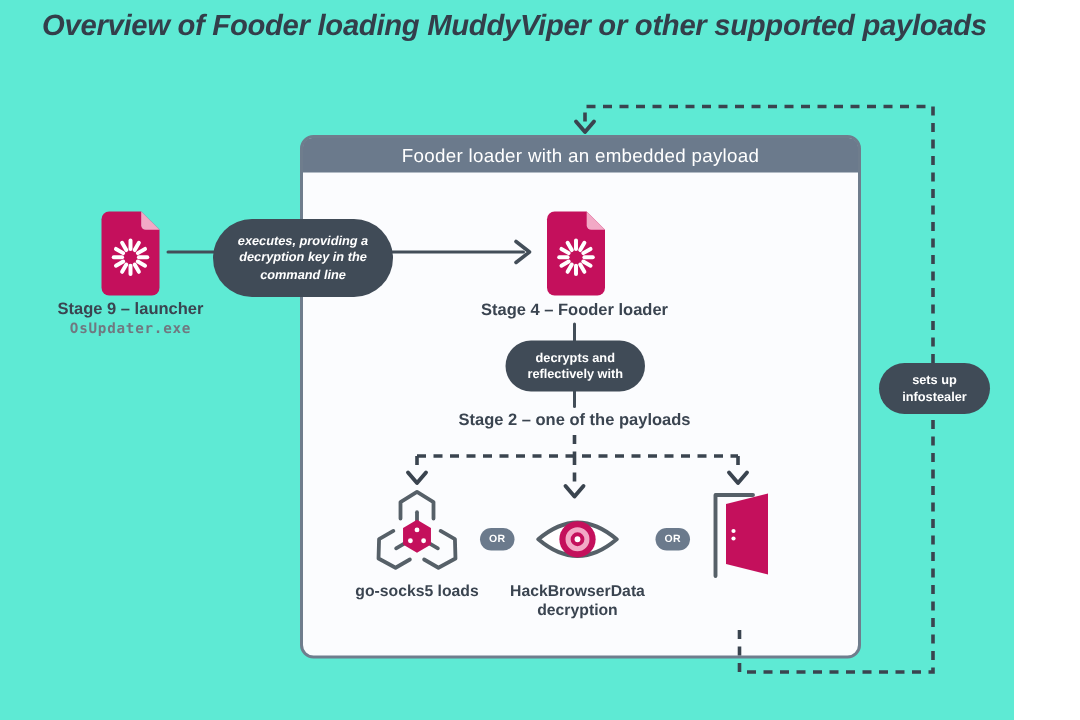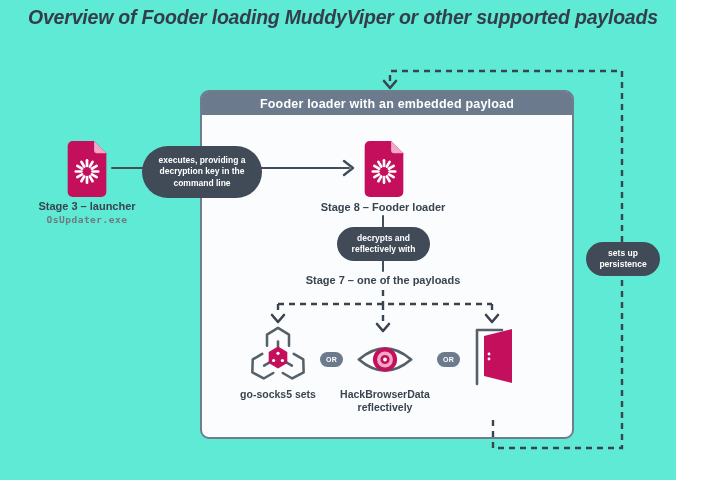--- a/index.html
+++ b/index.html
@@ -11,30 +11,30 @@
     position:absolute;left:28px;top:6px;width:670px;
     font-size:19.5px;font-weight:bold;font-style:italic;color:#333E4A;letter-spacing:-0.2px;
   }
   .mainbox{
     position:absolute;left:200px;top:90px;width:370px;height:345px;
     background:#FBFCFE;border:2px solid #6F7D8D;border-radius:9px;z-index:1;
   }
   .mainbox-header{
     height:23px;background:#6B7A8C;border-radius:6px 6px 0 0;
     display:flex;align-items:center;justify-content:center;
-    color:#fff;font-size:12.5px;font-weight:bold;letter-spacing:0.2px;
+    color:#fff;font-size:12.5px;font-weight:normal;letter-spacing:0.2px;
   }
   svg.connectors{position:absolute;left:0;top:0;z-index:2;pointer-events:none;}
   .node,.pill,.lbl{position:absolute;z-index:3;}
   .pill{
     background:#404B57;color:#fff;border-radius:28px;
     display:flex;align-items:center;justify-content:center;text-align:center;
     font-weight:600;line-height:1.3;box-sizing:border-box;
   }
-  .pill-exec{left:142px;top:146px;width:120px;height:52px;font-size:8.5px;padding:3px 10px;}
+  .pill-exec{left:142px;top:146px;width:120px;height:52px;font-size:8.5px;padding:3px 10px;font-style:italic;}
   .pill-decrypt{left:337px;top:227px;width:93px;height:34px;font-size:8.5px;padding:3px 9px;}
   .pill-persist{left:586px;top:242px;width:74px;height:34px;font-size:8.5px;padding:3px 8px;}
   .or-pill{
     position:absolute;z-index:3;background:#6B7A8C;color:#fff;border-radius:9px;
     width:23px;height:15px;display:flex;align-items:center;justify-content:center;
     font-size:7px;font-weight:bold;letter-spacing:0.3px;
   }
   .lbl{font-size:11px;font-weight:bold;color:#3A4450;text-align:center;line-height:1.2;}
   .lbl-mono{
     font-family:"DejaVu Sans Mono", monospace;font-weight:bold;
@@ -94,21 +94,21 @@
         <line x1="23" y1="20" x2="23" y2="25.5" transform="rotate(150 23 31)"></line>
         <line x1="23" y1="20" x2="23" y2="25.5" transform="rotate(180 23 31)"></line>
         <line x1="23" y1="20" x2="23" y2="25.5" transform="rotate(210 23 31)"></line>
         <line x1="23" y1="20" x2="23" y2="25.5" transform="rotate(240 23 31)"></line>
         <line x1="23" y1="20" x2="23" y2="25.5" transform="rotate(270 23 31)"></line>
         <line x1="23" y1="20" x2="23" y2="25.5" transform="rotate(300 23 31)"></line>
         <line x1="23" y1="20" x2="23" y2="25.5" transform="rotate(330 23 31)"></line>
       </g>
     </svg>
   </div>
-  <div class="lbl" style="left:12px;top:200px;width:150px;">Stage 3 – launcher</div>
+  <div class="lbl" style="left:12px;top:200px;width:150px;">Stage 9 – launcher</div>
   <div class="lbl lbl-mono" style="left:12px;top:214px;width:150px;">OsUpdater.exe</div>
 
   <div class="pill pill-exec">executes, providing a decryption key in the command line</div>
 
   <div class="node" style="left:359px;top:140px;">
     <svg width="50" height="58" viewBox="0 0 46 57">
       <path d="M4,6 a5,5 0 0 1 5,-5 h21 l12,12 v38 a5,5 0 0 1 -5,5 h-28 a5,5 0 0 1 -5,-5 z" fill="#C4105C"></path>
       <path d="M30,1 l12,12 h-9 a3,3 0 0 1 -3,-3 z" fill="#F2A9C6"></path>
       <g stroke="#ffffff" stroke-width="2.6" stroke-linecap="round">
         <line x1="23" y1="20" x2="23" y2="25.5" transform="rotate(0 23 31)"></line>
@@ -119,62 +119,62 @@
         <line x1="23" y1="20" x2="23" y2="25.5" transform="rotate(150 23 31)"></line>
         <line x1="23" y1="20" x2="23" y2="25.5" transform="rotate(180 23 31)"></line>
         <line x1="23" y1="20" x2="23" y2="25.5" transform="rotate(210 23 31)"></line>
         <line x1="23" y1="20" x2="23" y2="25.5" transform="rotate(240 23 31)"></line>
         <line x1="23" y1="20" x2="23" y2="25.5" transform="rotate(270 23 31)"></line>
         <line x1="23" y1="20" x2="23" y2="25.5" transform="rotate(300 23 31)"></line>
         <line x1="23" y1="20" x2="23" y2="25.5" transform="rotate(330 23 31)"></line>
       </g>
     </svg>
   </div>
-  <div class="lbl" style="left:300px;top:201px;width:166px;">Stage 8 – Fooder loader</div>
+  <div class="lbl" style="left:300px;top:201px;width:166px;">Stage 4 – Fooder loader</div>
 
   <div class="pill pill-decrypt">decrypts and reflectively with</div>
 
-  <div class="lbl" style="left:295px;top:274px;width:176px;">Stage 7 – one of the payloads</div>
+  <div class="lbl" style="left:295px;top:274px;width:176px;">Stage 2 – one of the payloads</div>
 
   <div class="node" style="left:241px;top:322px;">
     <svg width="74" height="66" viewBox="0 0 80 78">
       <g stroke="#566068" stroke-width="3" fill="none" stroke-linecap="round" stroke-linejoin="round">
         <path d="M27,28 V15 L40,7 L53,15 V28"></path>
         <path d="M27,28 V15 L40,7 L53,15 V28" transform="rotate(120 40 42)"></path>
         <path d="M27,28 V15 L40,7 L53,15 V28" transform="rotate(240 40 42)"></path>
         <line x1="40" y1="23" x2="40" y2="30"></line>
         <line x1="40" y1="23" x2="40" y2="30" transform="rotate(120 40 42)"></line>
         <line x1="40" y1="23" x2="40" y2="30" transform="rotate(240 40 42)"></line>
       </g>
       <polygon points="40,29 51,35.5 51,48.5 40,55 29,48.5 29,35.5" fill="#C4105C"></polygon>
       <circle cx="40" cy="37" r="1.9" fill="#ffffff"></circle>
       <circle cx="34.8" cy="45.5" r="1.9" fill="#ffffff"></circle>
       <circle cx="45.2" cy="45.5" r="1.9" fill="#ffffff"></circle>
     </svg>
   </div>
-  <div class="lbl payload-lbl" style="left:218px;top:388px;width:120px;">go-socks5 sets</div>
+  <div class="lbl payload-lbl" style="left:218px;top:388px;width:120px;">go-socks5 loads</div>
 
   <div class="or-pill" style="left:320px;top:352px;">OR</div>
 
   <div class="node" style="left:356px;top:342px;">
     <svg width="58" height="35" viewBox="0 0 60 36">
       <path d="M3,18 Q30,-5 57,18 Q30,41 3,18 Z" fill="#ffffff" stroke="#566068" stroke-width="2.8" stroke-linejoin="round"></path>
       <circle cx="30" cy="18" r="12.5" fill="#C4105C"></circle>
       <circle cx="30" cy="18" r="6.5" fill="none" stroke="#F2A9C6" stroke-width="3.5"></circle>
       <circle cx="30" cy="18" r="2" fill="#ffffff"></circle>
     </svg>
   </div>
-  <div class="lbl payload-lbl" style="left:330px;top:388px;width:110px;">HackBrowserData reflectively</div>
+  <div class="lbl payload-lbl" style="left:330px;top:388px;width:110px;">HackBrowserData decryption</div>
 
   <div class="or-pill" style="left:437px;top:352px;">OR</div>
 
   <div class="node" style="left:472px;top:326px;">
     <svg width="44" height="60" viewBox="0 0 44 60">
       <path d="M5,58 V4 H30" fill="none" stroke="#566068" stroke-width="2.6" stroke-linecap="round" stroke-linejoin="round"></path>
       <polygon points="12,10 40,3 40,57 12,50" fill="#C4105C"></polygon>
       <circle cx="17" cy="28" r="1.4" fill="#ffffff"></circle>
       <circle cx="17" cy="33" r="1.4" fill="#ffffff"></circle>
     </svg>
   </div>
 
-  <div class="pill pill-persist">sets up persistence</div>
+  <div class="pill pill-persist">sets up infostealer</div>
 
 </div>
 
 </body></html>

